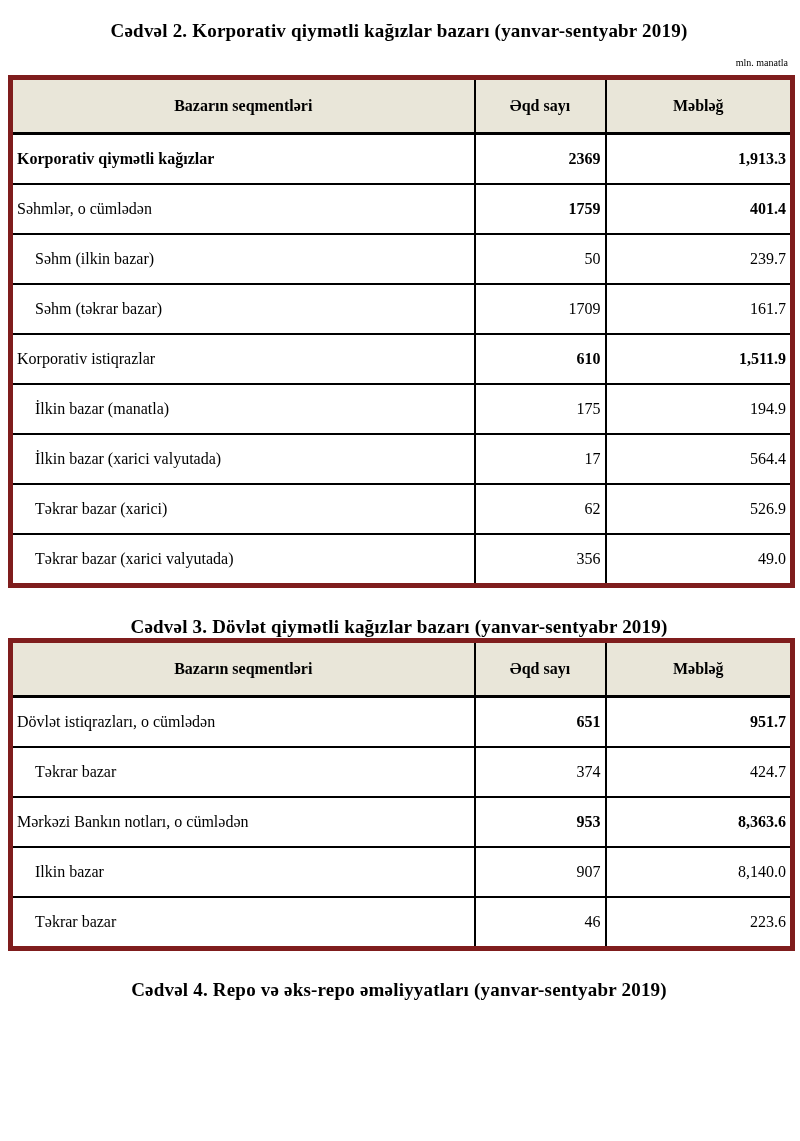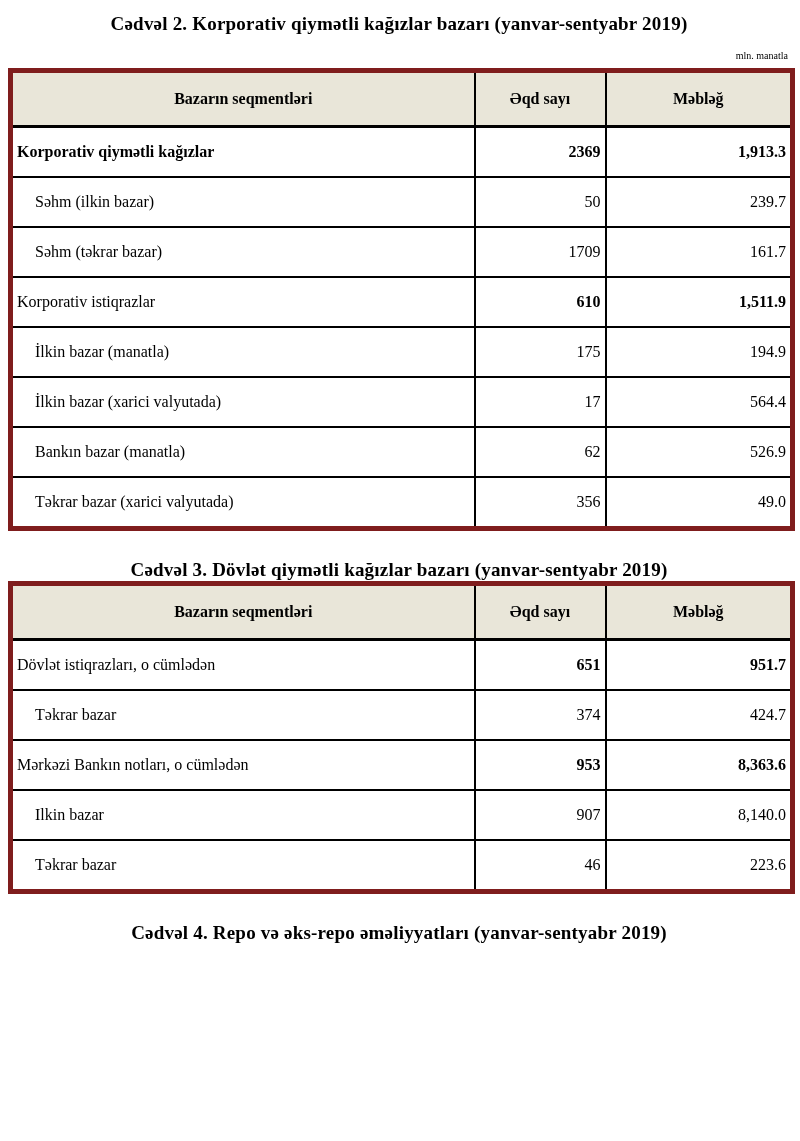--- a/index.html
+++ b/index.html
@@ -19,21 +19,21 @@
     overflow: hidden;
   }
   .tbl-title {
     font-size: 19px;
     font-weight: bold;
     text-align: center;
     margin: 0;
     padding: 0;
     letter-spacing: 0.2px;
   }
-  .title-1 { padding-top: 13px; }
+  .title-1 { padding-top: 20px; }
   .title-2 { padding-top: 28px; }
   .title-3 { padding-top: 28px; }
   .unit-note {
     text-align: right;
     font-size: 10px;
     padding: 15px 2px 7px 0;
   }
   table.data-table {
     width: 782px;
     border-collapse: collapse;
@@ -85,20 +85,25 @@
           <th>Məbləğ</th>
         </tr>
       </thead>
       <tbody>
         <tr>
           <td class="label-cell bold">Korporativ qiymətli kağızlar</td>
           <td class="num-cell bold">2369</td>
           <td class="num-cell bold">1,913.3</td>
         </tr>
         <tr>
+          <td class="label-cell">Səhmlər, o cümlədən</td>
+          <td class="num-cell bold">1759</td>
+          <td class="num-cell bold">401.4</td>
+        </tr>
+        <tr>
           <td class="label-cell indent">Səhm (ilkin bazar)</td>
           <td class="num-cell">50</td>
           <td class="num-cell">239.7</td>
         </tr>
         <tr>
           <td class="label-cell indent">Səhm (təkrar bazar)</td>
           <td class="num-cell">1709</td>
           <td class="num-cell">161.7</td>
         </tr>
         <tr>
@@ -110,21 +115,21 @@
           <td class="label-cell indent">İlkin bazar (manatla)</td>
           <td class="num-cell">175</td>
           <td class="num-cell">194.9</td>
         </tr>
         <tr>
           <td class="label-cell indent">İlkin bazar (xarici valyutada)</td>
           <td class="num-cell">17</td>
           <td class="num-cell">564.4</td>
         </tr>
         <tr>
-          <td class="label-cell indent">Bankın bazar (manatla)</td>
+          <td class="label-cell indent">Təkrar bazar (xarici)</td>
           <td class="num-cell">62</td>
           <td class="num-cell">526.9</td>
         </tr>
         <tr>
           <td class="label-cell indent">Təkrar bazar (xarici valyutada)</td>
           <td class="num-cell">356</td>
           <td class="num-cell">49.0</td>
         </tr>
       </tbody>
     </table>

